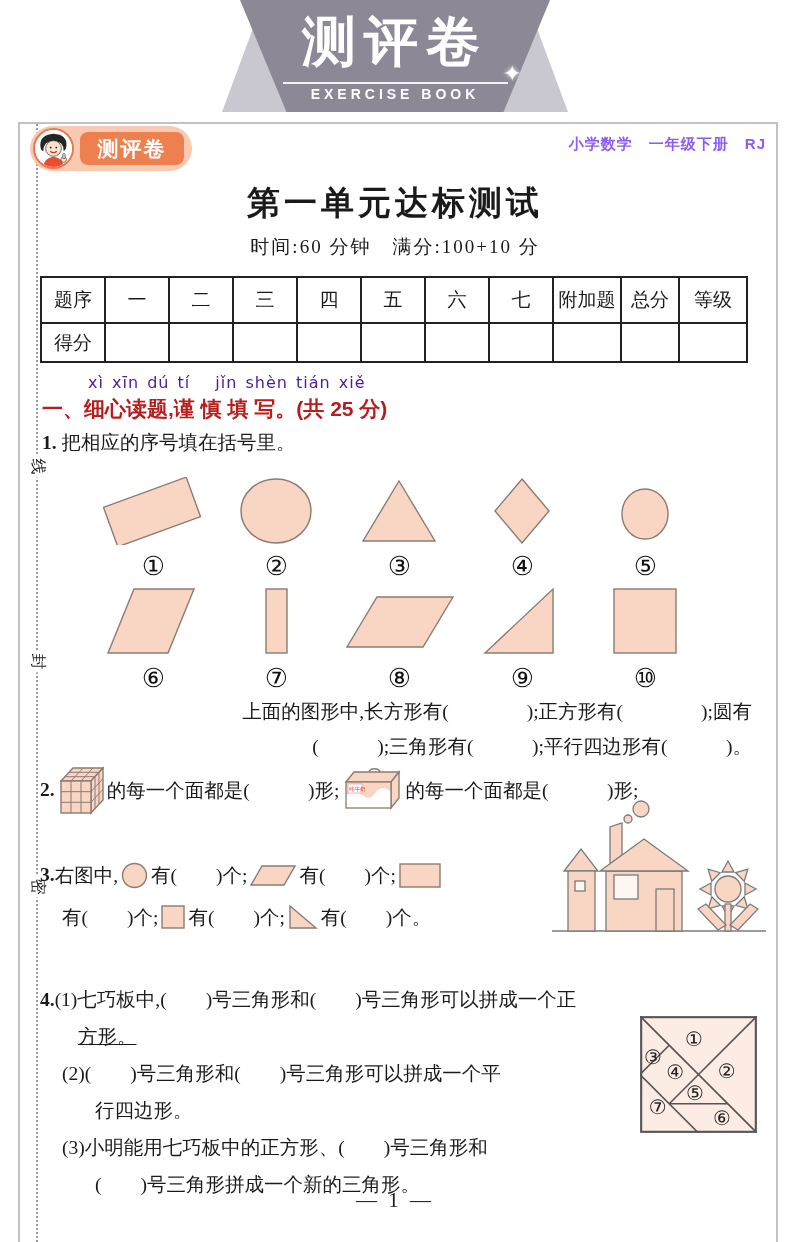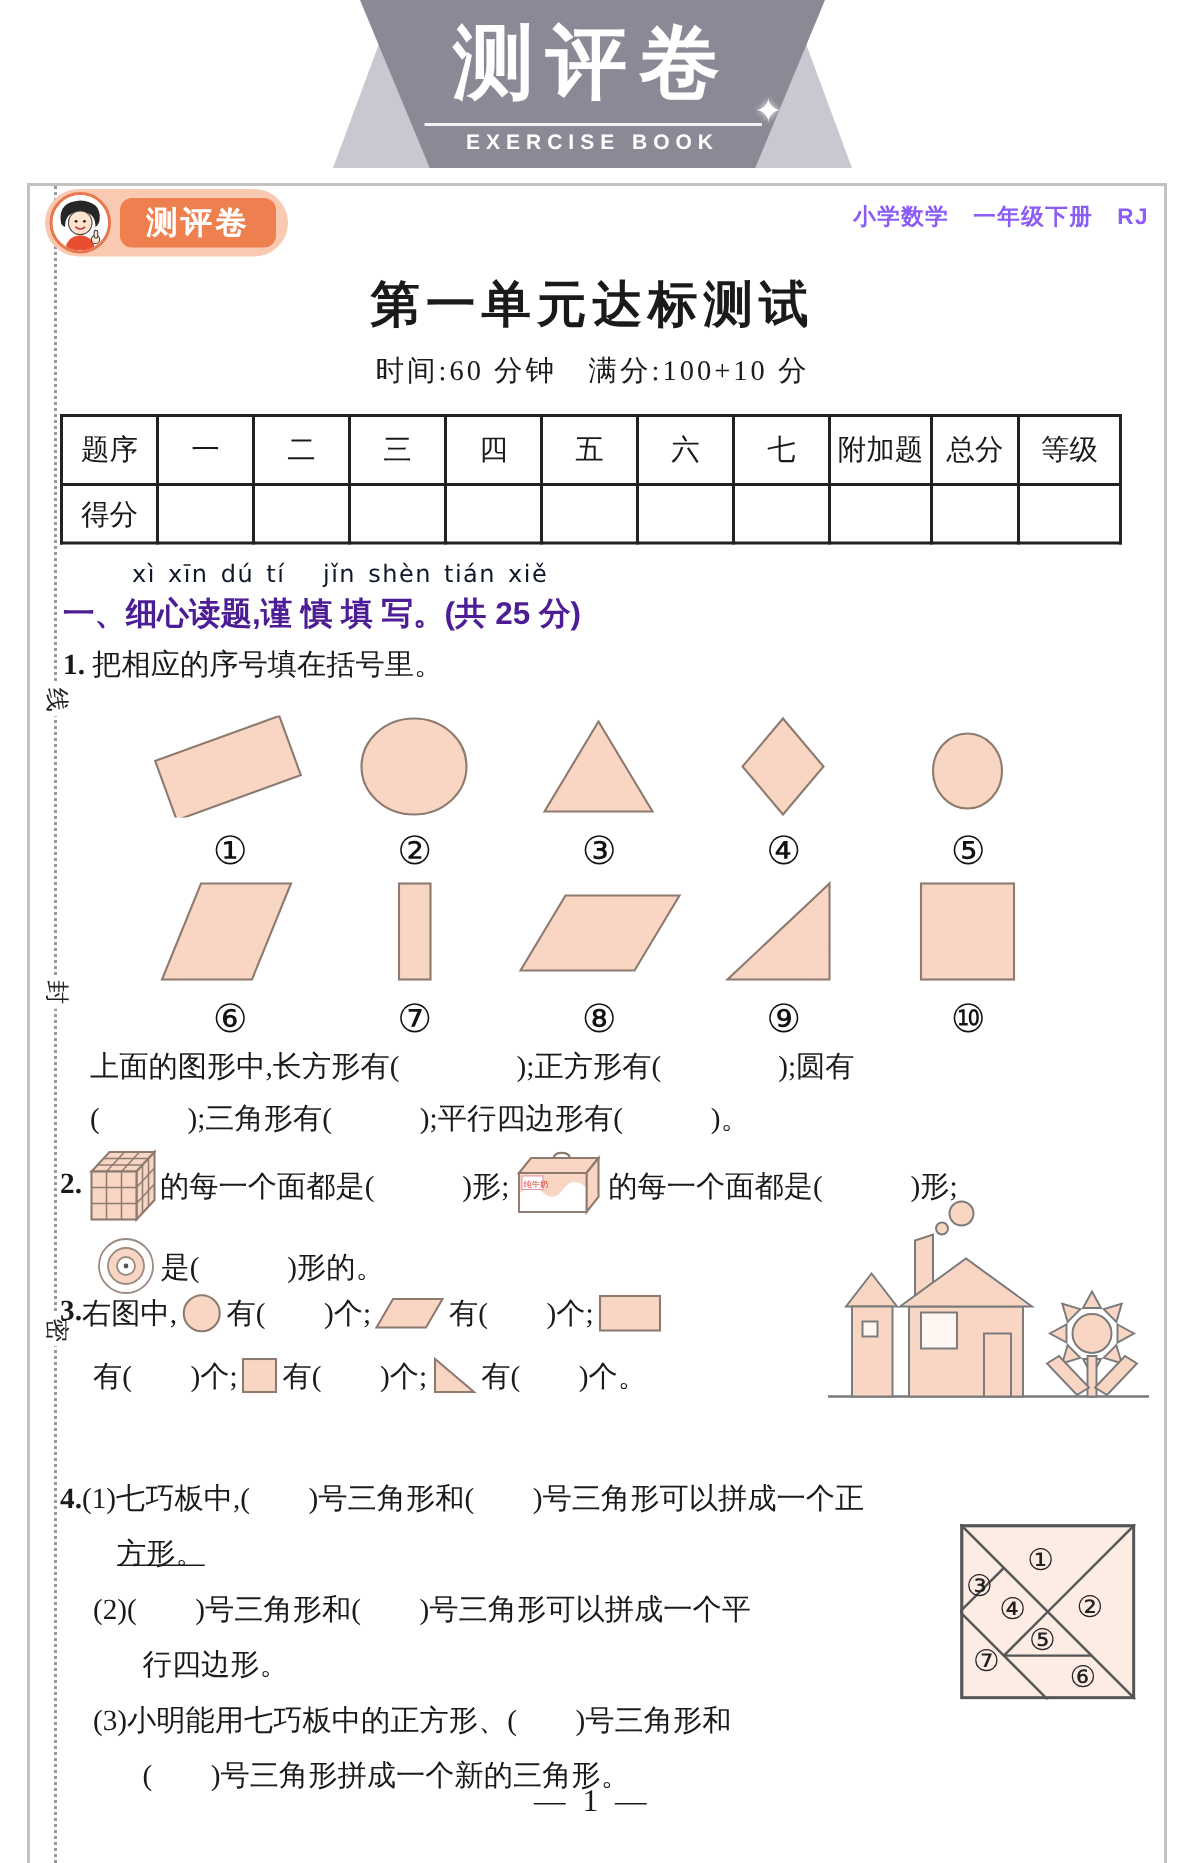--- a/index.html
+++ b/index.html
@@ -38,32 +38,32 @@
   .paper-meta{position:absolute;top:234px;left:0;width:100%;text-align:center;
     font:19px "Liberation Serif",serif;letter-spacing:2px;}
   
   .score-table{position:absolute;left:40px;top:276px;border-collapse:collapse;}
   .score-table td{border:2px solid #222;text-align:center;
     font:19px "Liberation Serif",serif;padding:0;}
   .score-table .r1 td{height:44px;margin-top:28px;}
   .score-table .r2 td{height:37px;}
   
   .pinyin{position:absolute;left:88px;top:373px;font:16px "DejaVu Sans",sans-serif;
-    color:#0f172a;letter-spacing:1px;word-spacing:2px;}
+    color:#4c1d95;letter-spacing:1px;word-spacing:2px;}
   .sec-heading{position:absolute;left:42px;top:395px;
-    font:bold 21px "Liberation Sans",sans-serif;color:#4c1d95;}
+    font:bold 21px "Liberation Sans",sans-serif;color:#b91c1c;}
   .q1-prompt{position:absolute;left:42px;top:429px;font:19.5px "Liberation Serif",serif;text-align:right;}
   .qnum{font-weight:bold;}
   
   .shapes-row{position:absolute;left:92px;width:616px;display:flex;}
   .shape-cell{width:123px;text-align:center;}
   .shape-label{font:26px "Liberation Serif",serif;color:#111;margin-top:2px;}
   
   .q1-answers{position:absolute;left:60px;top:694px;width:692px;
-    font:19.5px "Liberation Serif",serif;line-height:35px;}
+    font:19.5px "Liberation Serif",serif;line-height:35px;text-align:right;}
   .iline{display:flex;align-items:center;white-space:nowrap;}
   .iline svg{flex:0 0 auto;margin:0 3px;}
   .q2-block{position:absolute;left:40px;top:762px;width:712px;
     font:19.5px "Liberation Serif",serif;}
   .q2-l1{height:56px;}
   .q2-l2{height:52px;margin-left:21px;}
   .q3-block{position:absolute;left:40px;top:854px;width:520px;
     font:19.5px "Liberation Serif",serif;}
   .q3-l1{height:42px;}
   .q3-l2{height:42px;margin-left:22px;}
@@ -253,29 +253,20 @@
       <polygon class="shape" points="48,15 56,5 56,31 48,41"></polygon>
       <rect x="3" y="15" width="45" height="26" fill="#f9d6c4"></rect>
       <path d="M3 29 Q11 21 19 28 Q27 35 33 25 Q40 17 48 25 L48 41 L3 41 Z" fill="#fff"></path>
       <rect x="3" y="15" width="45" height="26" fill="none" stroke="#8d7b70" stroke-width="1.3"></rect>
       <path d="M26 5 C27 0.5 36 0.5 37 5" fill="none" stroke="#8d7b70" stroke-width="1.5"></path>
       <rect x="5" y="17" width="14" height="9" fill="#fff" stroke="#d89" stroke-width="0.6"></rect>
       <text x="6" y="24" font-size="5.5" fill="#d43">纯牛奶</text>
     </svg>
     <span>的每一个面都是(　　　)形;</span>
   </div>
-  <div class="iline q2-l2">
-    <svg width="40" height="40" viewBox="0 0 40 40">
-      <circle cx="20" cy="20" r="18" fill="#fff" stroke="#9a8a80" stroke-width="1.2"></circle>
-      <circle cx="20" cy="20" r="12" fill="#f9d6c4" stroke="#9a8a80" stroke-width="1.2"></circle>
-      <circle cx="20" cy="20" r="6" fill="#fff" stroke="#9a8a80" stroke-width="1.2"></circle>
-      <circle cx="20" cy="20" r="1.6" fill="#555"></circle>
-    </svg>
-    <span>是(　　　)形的。</span>
-  </div>
 </div>
 
 <div class="q3-block">
   <div class="iline q3-l1">
     <span class="qnum">3.</span>
     <span>右图中,</span>
     <svg width="27" height="27">
       <circle class="shape" cx="13.5" cy="13.5" r="12"></circle>
       </svg>
     <span>有(　　)个;</span>

